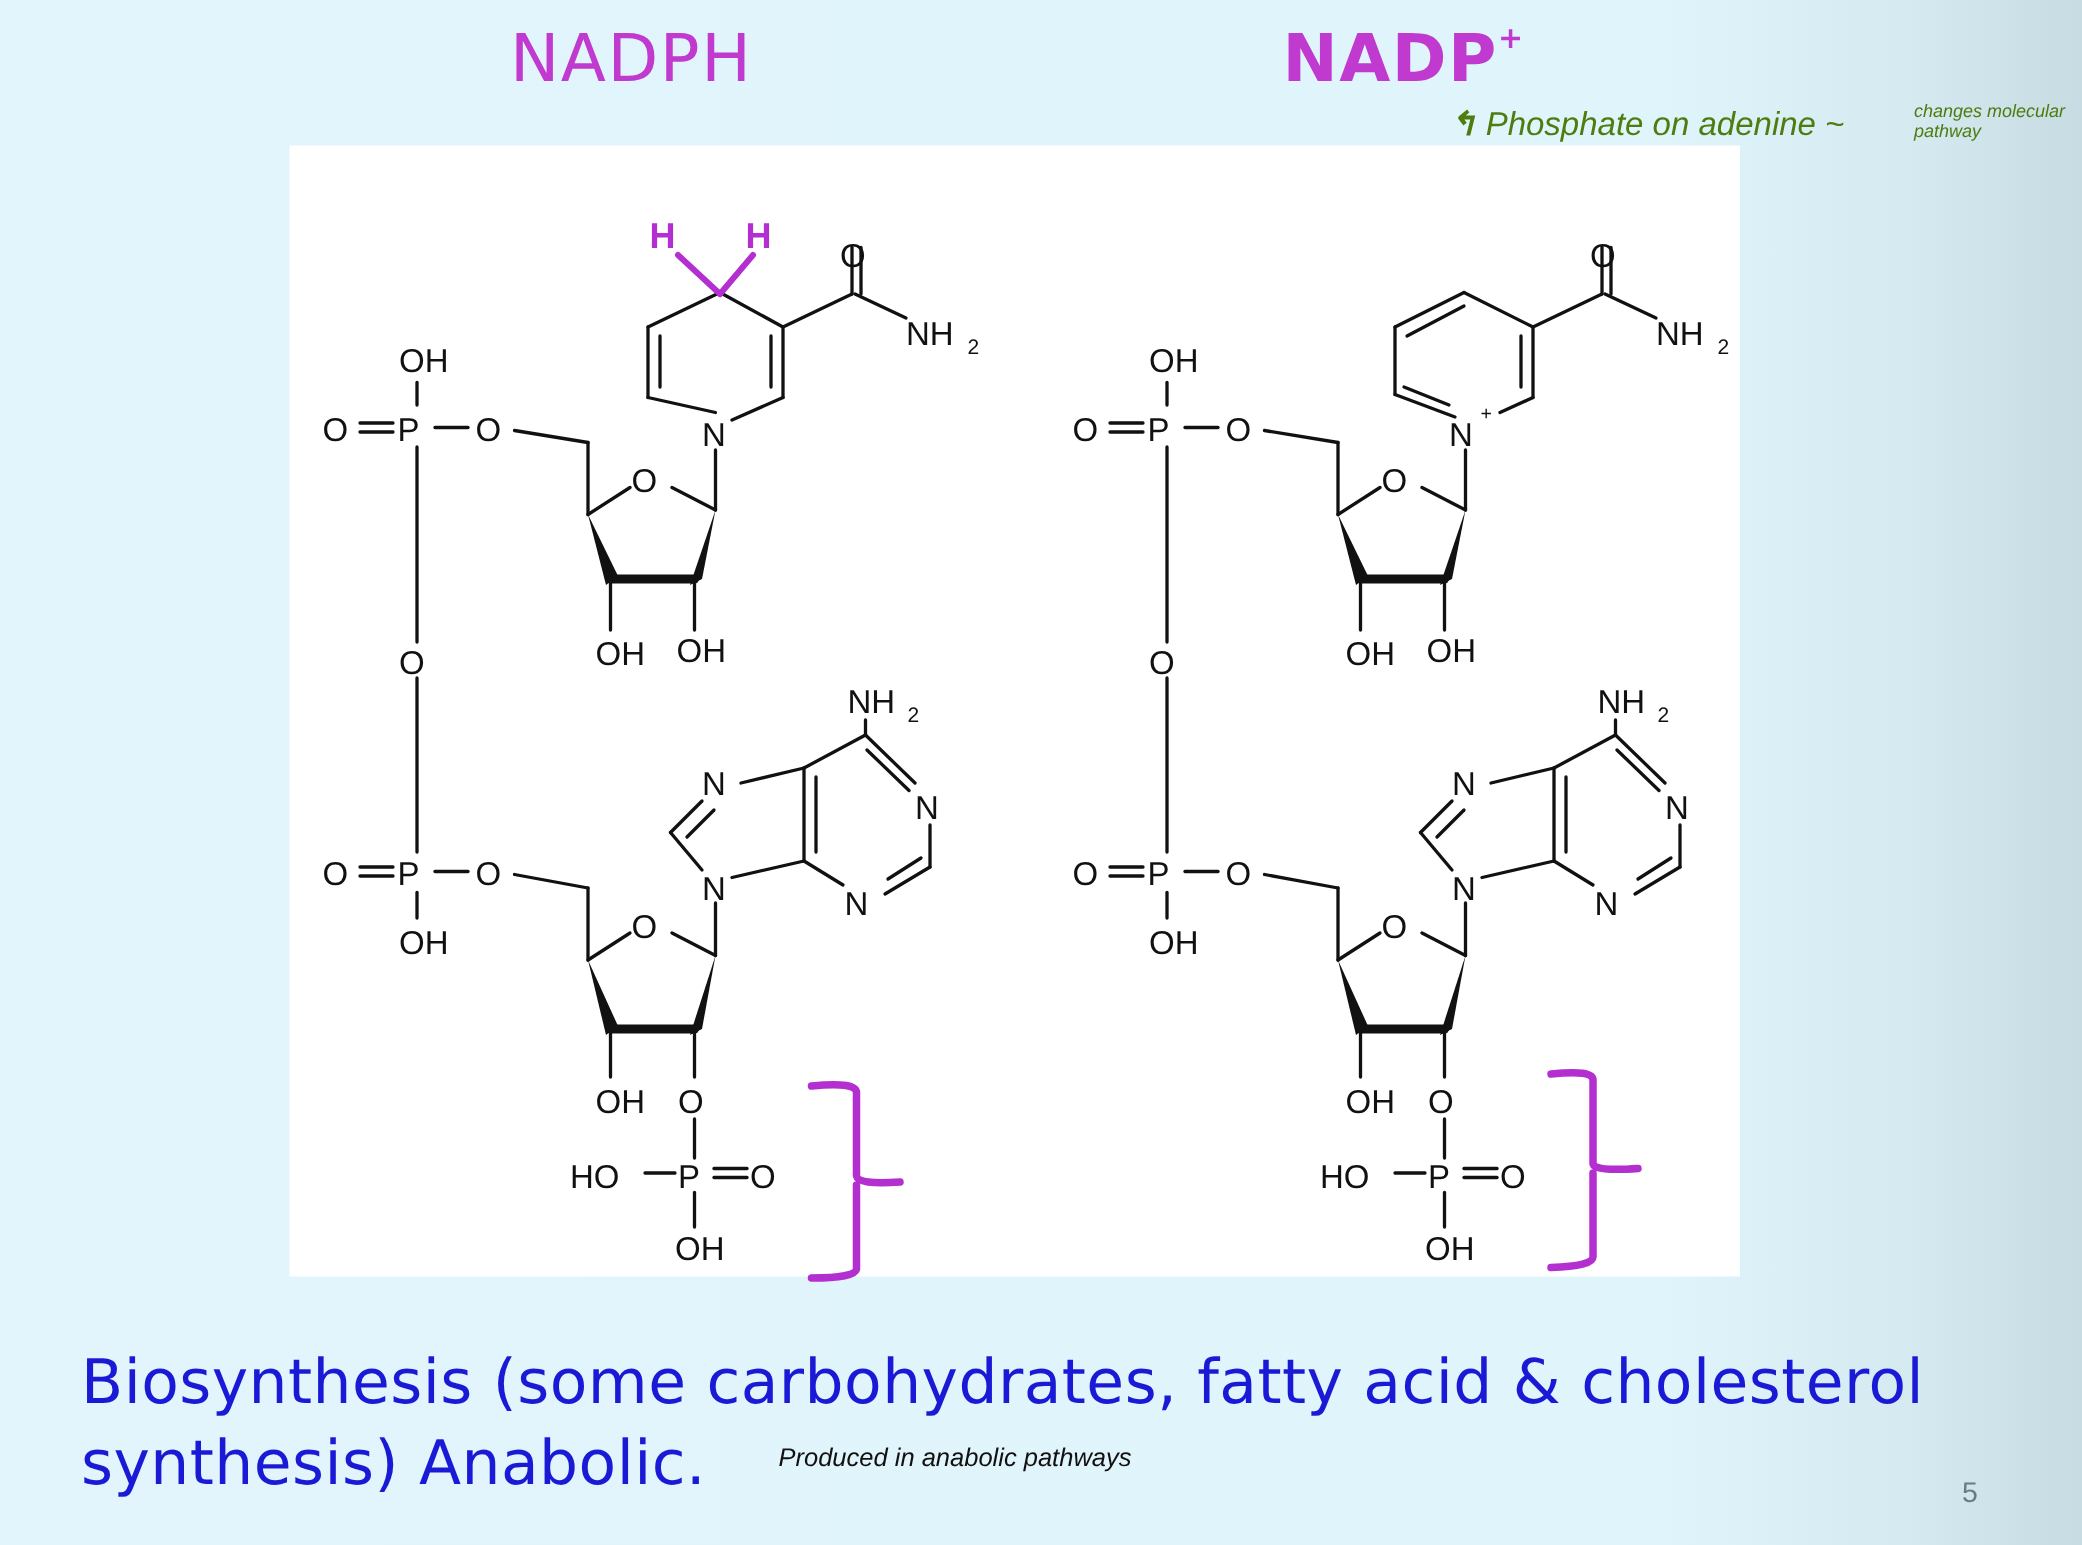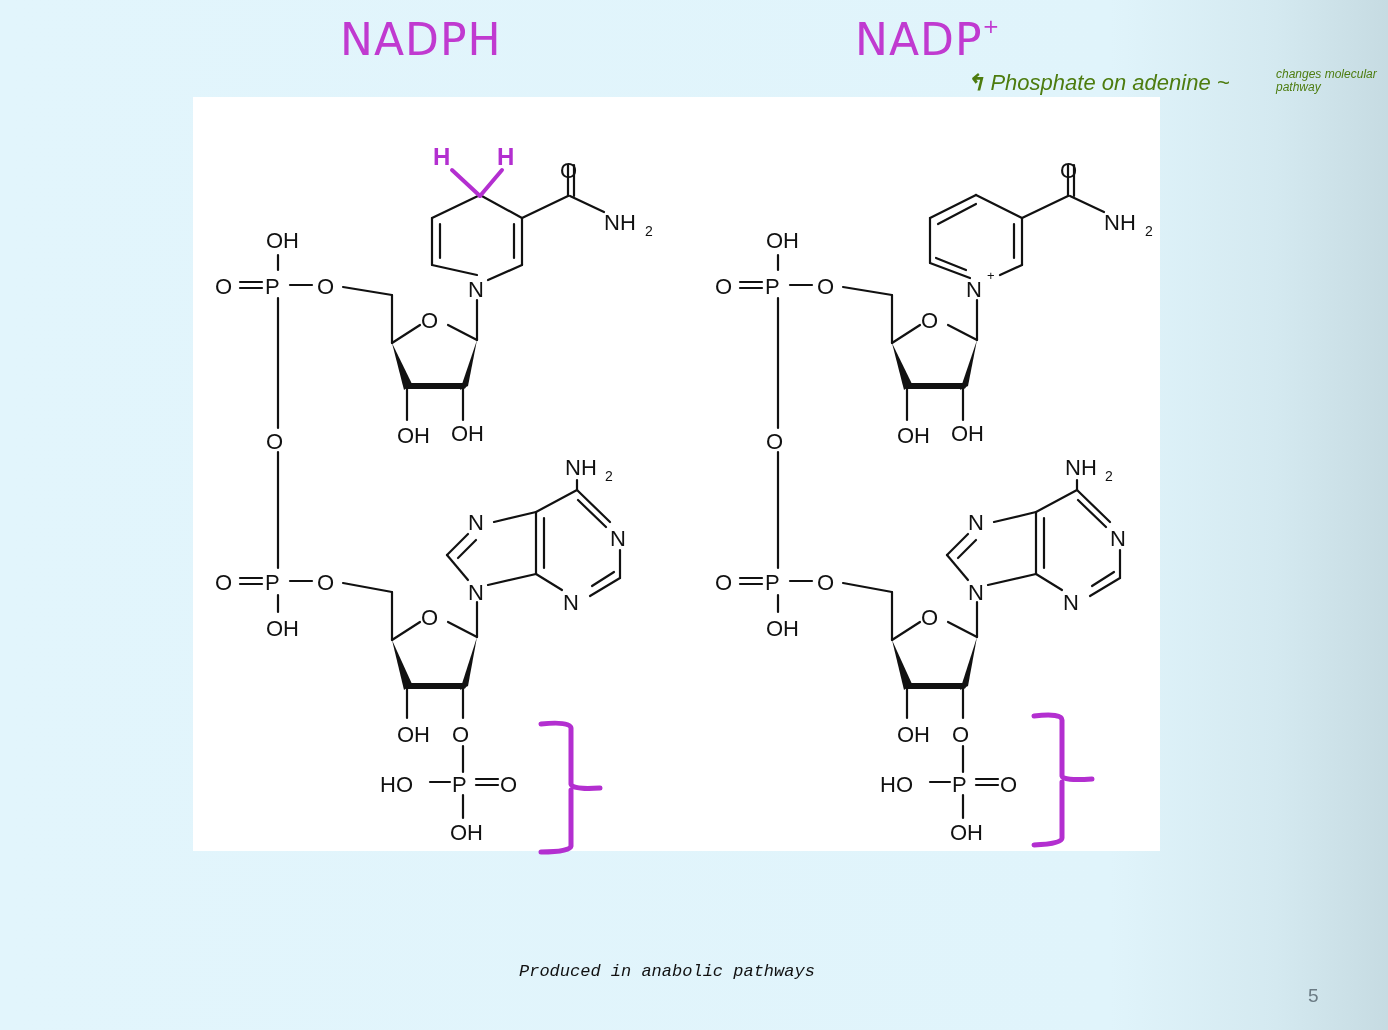--- a/index.html
+++ b/index.html
@@ -8,41 +8,41 @@
     background: linear-gradient(90deg, #e2f5fc 0%, #e0f4fb 80%, #d4e9f0 92%, #c6dbe2 100%);
     font-family: "DejaVu Sans", sans-serif;
   }
   .slide { position: absolute; inset: 0; border-radius: 26px; }
   .title {
     position: absolute; top: 14px; font-size: 44px; color: #c03ad0;
     font-family: "DejaVu Sans", sans-serif; letter-spacing: 1px;
   }
   .title sup { font-size: 20px; position: relative; top: -6px; }
   #title-left { left: 340px; }
-  #title-right { left: 855px; }
+  #title-right { left: 855px; font-weight: bold; }
   .hand {
     position: absolute; color: #4d7c0f; font-family: Liberation Sans, sans-serif;
     white-space: nowrap;
   }
   #note-phosphate { left: 966px; top: 70px; font-size: 22px; font-style: italic; }
   #note-phosphate .arrow { font-weight: bold; font-size: 22px; margin-right: 6px; }
   #note-changes { left: 1276px; top: 68px; font-size: 12px; line-height: 13px; font-style: italic; }
   #note-changes .l2 { display:block; padding-left: 0; text-align:left; }
   .structure-panel {
     position: absolute; left: 193px; top: 97px; width: 967px; height: 754px; background: #ffffff;
   }
   .structure-panel svg { position: absolute; left: 0; top: 0; }
   .body-text {
     position: absolute; left: 54px; top: 894px; width: 1310px;
     font-size: 41px; line-height: 54px; color: #1a1ad6;
     font-family: "DejaVu Sans", sans-serif; letter-spacing: 0.3px;
   }
   #note-produced {
     position: absolute; left: 519px; top: 962px; font-size: 17px; color: #111;
-    font-family: Liberation Mono, monospace; font-style: italic;
+    font-family: Liberation Sans, sans-serif; font-style: italic;
   }
   #slide-number {
     position: absolute; left: 1308px; top: 985px; font-size: 19px; color: #6b7b84;
     font-family: "Liberation Sans", sans-serif;
   }
   svg text { font-family: "Liberation Sans", sans-serif; font-size: 22px; fill: #111; }
   svg .sub { font-size: 14px; }
   svg .chg { font-size: 13px; }
 </style>
 </head>
@@ -278,15 +278,16 @@
         <text x="450" y="840">OH</text>
       </g>
     </svg>
   </div>
 
   <svg width="1388" height="1030" style="position:absolute;left:0;top:0;pointer-events:none">
     <path d="M541 724 Q570 721 571 728 L571 784 Q572 790 600 788 M571 790 L571 846 Q570 852 541 852" stroke="#b32fd0" stroke-width="5" fill="none" stroke-linecap="round"></path>
     <path d="M1034 716 Q1062 713 1062 720 L1062 776 Q1063 781 1092 779 M1062 782 L1062 838 Q1062 844 1034 845" stroke="#b32fd0" stroke-width="5" fill="none" stroke-linecap="round"></path>
   </svg>
 
+  <div class="body-text">Biosynthesis (some carbohydrates, fatty acid &amp; cholesterol synthesis)  Anabolic.</div>
   <div id="note-produced">Produced  in  anabolic  pathways</div>
   <div id="slide-number">5</div>
 </div>
 
 </body></html>

